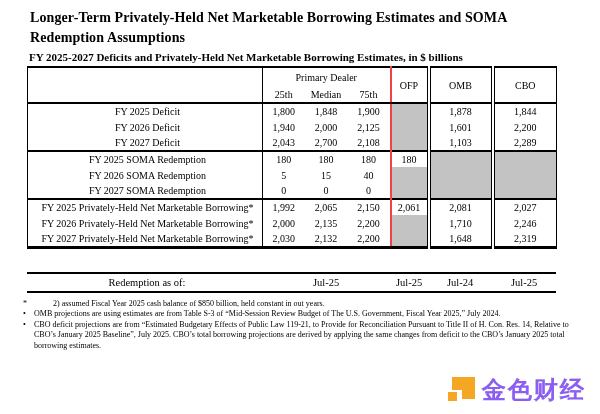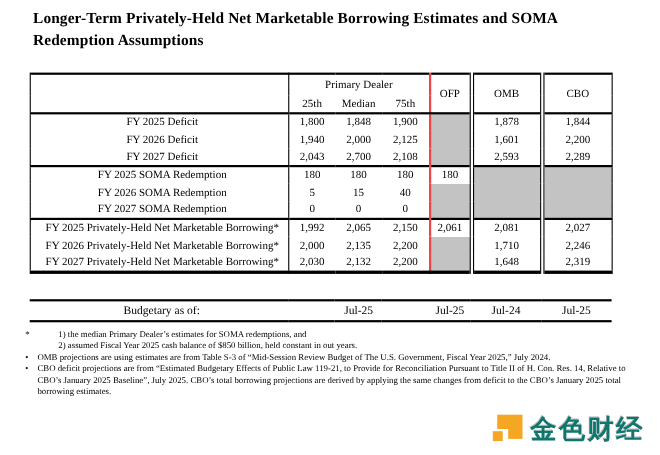--- a/index.html
+++ b/index.html
@@ -35,28 +35,29 @@
                font-size:8px; line-height:10.4px; }
   .fn { display:flex; }
   .fn .mk { width:11px; flex:none; }
   .fn .tx { flex:1; }
   .sub { margin-left:19px; }
 
   .wm { position:absolute; right:10px; bottom:8px; display:flex; align-items:center; gap:7px; }
   .wm-logo { position:relative; width:27px; height:27px; }
   .wm-logo .b { position:absolute; }
   .wm-text { font-family:"DejaVu Sans", sans-serif; font-weight:bold; font-size:24px;
-             color:#0f766e; letter-spacing:2px; text-shadow:0.5px 0.5px 0 #ffffff, -0.5px -0.5px 0 #b5b5b5; }
+             color:#8b5cf6; letter-spacing:2px; text-shadow:0.5px 0.5px 0 #ffffff, -0.5px -0.5px 0 #b5b5b5; }
 </style>
 </head>
 <body>
 
 <div class="page">
 
   <div class="title">Longer-Term Privately-Held Net Marketable Borrowing Estimates and SOMA Redemption Assumptions</div>
+  <div class="caption">FY 2025-2027 Deficits and Privately-Held Net Marketable Borrowing Estimates, in $ billions</div>
 
   <table class="main">
     <colgroup>
       <col style="width:235px">
         <col style="width:42px">
         <col style="width:43px">
         <col style="width:43px">
       <col style="width:38px">
         <col style="width:64px">
         <col style="width:64px">
@@ -90,21 +91,21 @@
         <td>2,000</td>
         <td>2,125</td>
         <td class="c-omb">1,601</td>
         <td>2,200</td>
       </tr>
       <tr>
         <td class="c-label">FY 2027 Deficit</td>
         <td>2,043</td>
         <td>2,700</td>
         <td>2,108</td>
-        <td class="c-omb">2,593</td>
+        <td class="c-omb">1,103</td>
         <td>2,289</td>
       </tr>
 
       <tr class="sec">
         <td class="c-label">FY 2025 SOMA Redemption</td>
         <td>180</td>
         <td>180</td>
         <td>180</td>
         <td class="c-ofp">180</td>
         <td class="c-omb shaded" rowspan="3"></td>
@@ -158,34 +159,33 @@
       <col style="width:235px">
         <col style="width:42px">
         <col style="width:43px">
         <col style="width:43px">
       <col style="width:38px">
         <col style="width:64px">
         <col style="width:64px">
     </colgroup>
     <tbody>
       <tr>
-        <td class="c-label">Budgetary as of:</td>
+        <td class="c-label">Redemption as of:</td>
         <td colspan="3">Jul-25</td>
         <td>Jul-25</td>
         <td>Jul-24</td>
         <td>Jul-25</td>
       </tr>
     </tbody>
   </table>
 
   <div class="footnotes">
     <div class="fn">
       <div class="mk">*</div>
       <div class="tx">
-        <div class="sub">1) the median Primary Dealer’s estimates for SOMA redemptions, and</div>
         <div class="sub">2) assumed Fiscal Year 2025 cash balance of $850 billion, held constant in out years.</div>
       </div>
     </div>
     <div class="fn">
       <div class="mk">•</div>
       <div class="tx">OMB projections are using estimates are from Table S-3 of “Mid-Session Review Budget of The U.S. Government, Fiscal Year 2025,” July 2024.</div>
     </div>
     <div class="fn">
       <div class="mk">•</div>
       <div class="tx">CBO deficit projections are from “Estimated Budgetary Effects of Public Law 119-21, to Provide for Reconciliation Pursuant to Title II of H. Con. Res. 14, Relative to CBO’s January 2025 Baseline”, July 2025. CBO’s total borrowing projections are derived by applying the same changes from deficit to the CBO’s January 2025 total borrowing estimates.</div>

